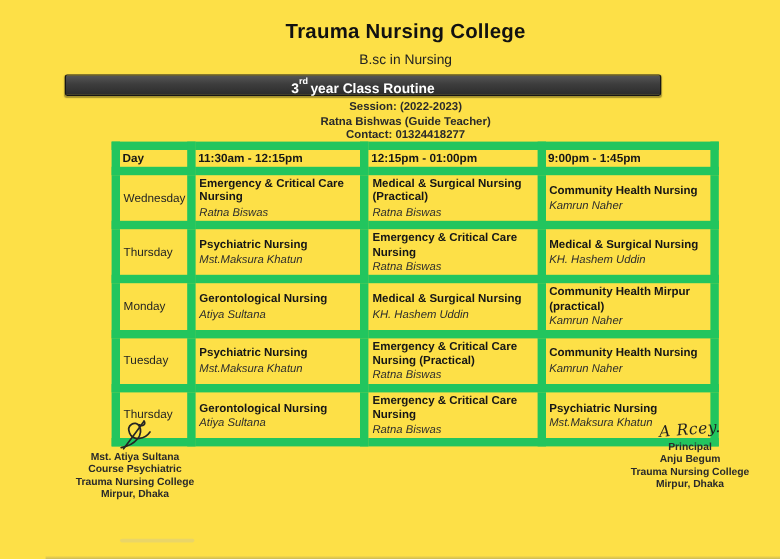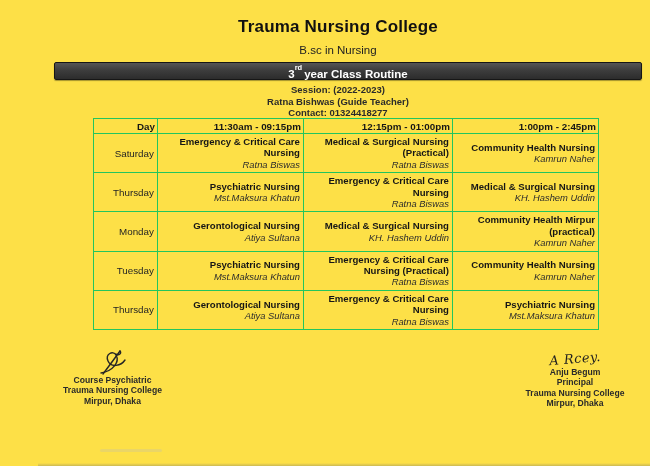--- a/index.html
+++ b/index.html
@@ -6,38 +6,38 @@
   .page {
     position:relative; width:650px; height:466px; margin:0 auto;
     background:#fde047; overflow:hidden;
     font-family:"Liberation Sans", sans-serif; color:#1c1c1c;
   }
   .centered { position:absolute; left:0; width:100%; text-align:center;
               transform:translateX(13px); box-sizing:border-box; }
   .doc-title   { top:17px;  font-size:17px; font-weight:bold; color:#111; letter-spacing:0.2px; }
   .doc-subtitle{ top:44px;  font-size:11.5px; color:#222; }
   .banner {
-    position:absolute; top:62px; left:54px; width:588px; height:18px;
+    position:absolute; top:62px; left:54px; width:497px; height:18px;
     background:linear-gradient(180deg,#555 0%, #3d3d3d 45%, #2c2c2c 100%);
     border:1px solid #161616; border-radius:2px; box-sizing:border-box;
     color:#fff; text-align:center; font-weight:bold; font-size:11.5px; line-height:16px;
     box-shadow:0 1px 1px rgba(0,0,0,0.35);
   }
   .banner sup { font-size:7.5px; position:relative; top:-3px; margin-right:2px; }
   .meta { font-size:9.5px; font-weight:bold; color:#2a2a2a; }
   .meta-session { top:84px; }
   .meta-guide   { top:95.5px; }
   .meta-contact { top:107px; }
 
   table.routine {
     position:absolute; top:118px; left:93px; width:506px;
     border-collapse:collapse; table-layout:fixed;
   }
   .routine th, .routine td {
-    border:1px solid #22c55e; text-align:right; vertical-align:middle;
+    border:7px solid #22c55e; text-align:left; vertical-align:middle;
     padding:2px 3px; overflow:hidden;
   }
   .routine th { font-size:9.8px; color:#161616; padding:1.5px 2px; }
   .col-day { width:63px; } .col-s1 { width:144px; } .col-s2 { width:147px; } .col-s3 { width:144px; }
   td.day-cell { font-size:9.8px; font-weight:normal; color:#242424; }
   .course  { font-weight:bold; font-size:9.6px; line-height:11.4px; color:#161616; }
   .teacher { font-style:italic; font-size:9.4px; line-height:11.4px; color:#2c2c2c; }
 
   .sig-block { position:absolute; text-align:center; color:#2a2a2a; }
   .sig-left  { top:349px; left:45px;  width:135px; }
@@ -76,27 +76,27 @@
   <table class="routine">
     <colgroup>
       <col class="col-day">
         <col class="col-s1">
         <col class="col-s2">
         <col class="col-s3">
     </colgroup>
     <tbody>
         <tr>
       <th>Day</th>
-      <th>11:30am - 09:15pm</th>
+      <th>11:30am - 12:15pm</th>
       <th>12:15pm - 01:00pm</th>
-      <th>1:00pm - 2:45pm</th>
-    </tr>
-
-    <tr>
-      <td class="day-cell">Saturday</td>
+      <th>9:00pm - 1:45pm</th>
+    </tr>
+
+    <tr>
+      <td class="day-cell">Wednesday</td>
       <td>
         <div class="course">Emergency &amp; Critical Care Nursing</div>
         <div class="teacher">Ratna Biswas</div>
       </td>
       <td>
         <div class="course">Medical &amp; Surgical Nursing (Practical)</div>
         <div class="teacher">Ratna Biswas</div>
       </td>
       <td>
         <div class="course">Community Health Nursing</div>
@@ -172,28 +172,29 @@
     </table>
 
   <div class="sig-block sig-left">
     <svg class="sig-script-svg" width="52" height="26" viewBox="0 0 52 26">
       <g fill="none" stroke="#252525" stroke-width="1.4" stroke-linecap="round">
         <path d="M14,24 C26,22 33,13 29,6 C26,1 18,5 21,12 C24,19 34,17 38,11"></path>
         <path d="M16,25 C22,17 28,9 33,2"></path>
         <path d="M33,2 C35,4 32,7 29,5"></path>
       </g>
     </svg>
+    <div class="sig-line">Mst. Atiya Sultana</div>
     <div class="sig-line">Course Psychiatric</div>
     <div class="sig-line">Trauma Nursing College</div>
     <div class="sig-line">Mirpur, Dhaka</div>
   </div>
 
   <div class="sig-block sig-right">
     <div class="sig-script-text">A Rcey.</div>
+    <div class="sig-line">Principal</div>
     <div class="sig-line">Anju Begum</div>
-    <div class="sig-line">Principal</div>
     <div class="sig-line">Trauma Nursing College</div>
     <div class="sig-line">Mirpur, Dhaka</div>
   </div>
 
   <div class="smudge"></div>
   <div class="page-bottom-shadow"></div>
 </div>
 
 </body></html>

